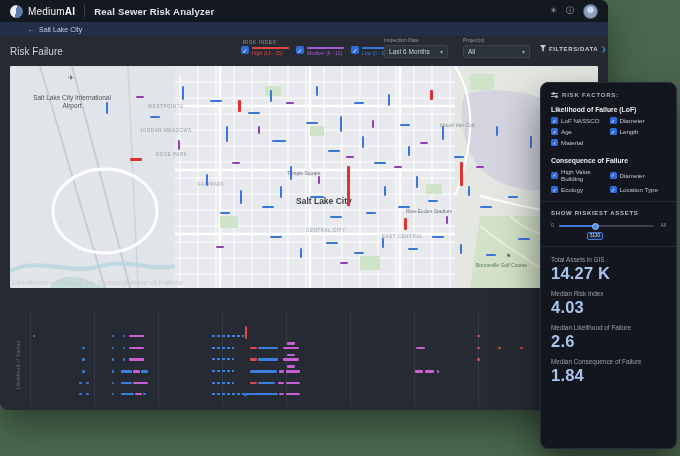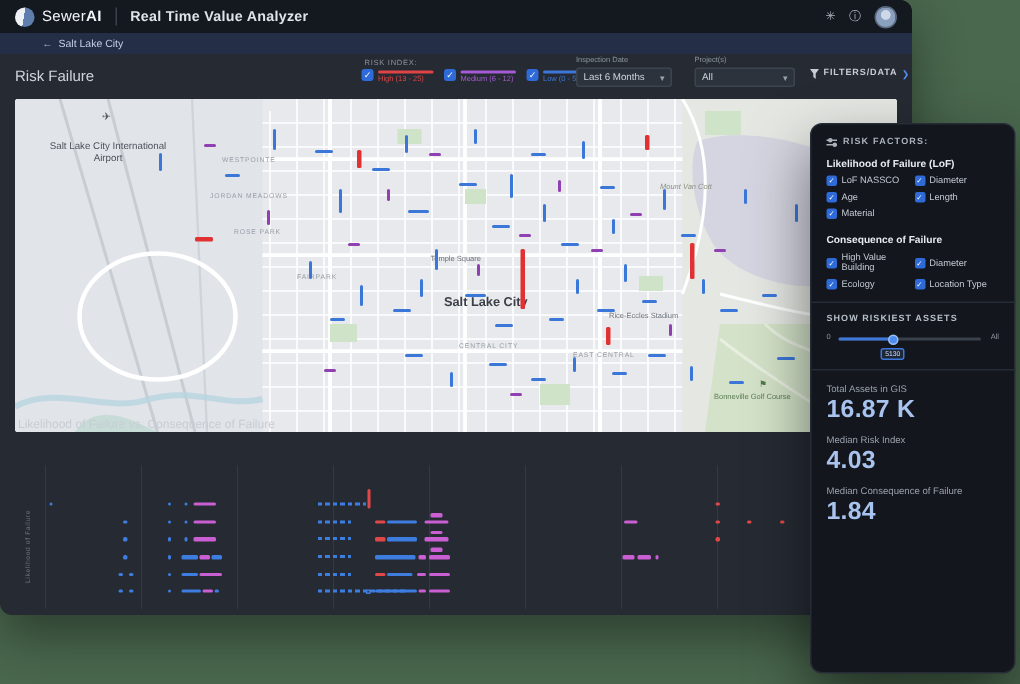--- a/index.html
+++ b/index.html
@@ -101,23 +101,23 @@
   .stat .sl { color:#97a0aa; font-size:6.4px; }
   .stat .sv { color:#a9c3ef; font-size:16.5px; font-weight:700; letter-spacing:.2px; margin-top:1px; }
 </style>
 </head>
 <body>
 
 <div class="win">
 
   <div class="hdr">
     <span class="logo-mark"></span>
-    <span class="brand"><span>Sewer</span><b>AI</b></span>
+    <span class="brand"><span>Medium</span><b>AI</b></span>
     <span class="hdr-div"></span>
-    <span class="hdr-title">Real Time Value Analyzer</span>
+    <span class="hdr-title">Real Sewer Risk Analyzer</span>
     <span class="hdr-right">
       <span class="hicon">✳</span>
       <span class="hicon">ⓘ</span>
       <span class="avatar"></span>
     </span>
   </div>
 
   <div class="crumb">
     <span class="arr">←</span>
     <span>Salt Lake City</span>
@@ -432,24 +432,28 @@
       <span class="fill" id="slider-fill" style="width: 38%;"></span>
       <span class="knob" id="slider-knob" style="left: 38%;"></span>
       <span class="badge" id="slider-badge" style="left: 38%;">5130</span>
     </span>
   </div>
 
   <div class="p-div"></div>
   <div class="stats" id="stats">
       <div class="stat">
         <div class="sl">Total Assets in GIS</div>
-        <div class="sv">16.87 K</div>
+        <div class="sv">14.27 K</div>
       </div>
       <div class="stat">
         <div class="sl">Median Risk Index</div>
         <div class="sv">4.03</div>
       </div>
       <div class="stat">
+        <div class="sl">Median Likelihood of Failure</div>
+        <div class="sv">2.6</div>
+      </div>
+      <div class="stat">
         <div class="sl">Median Consequence of Failure</div>
         <div class="sv">1.84</div>
       </div>
     </div>
 </div>
 
 </body></html>

